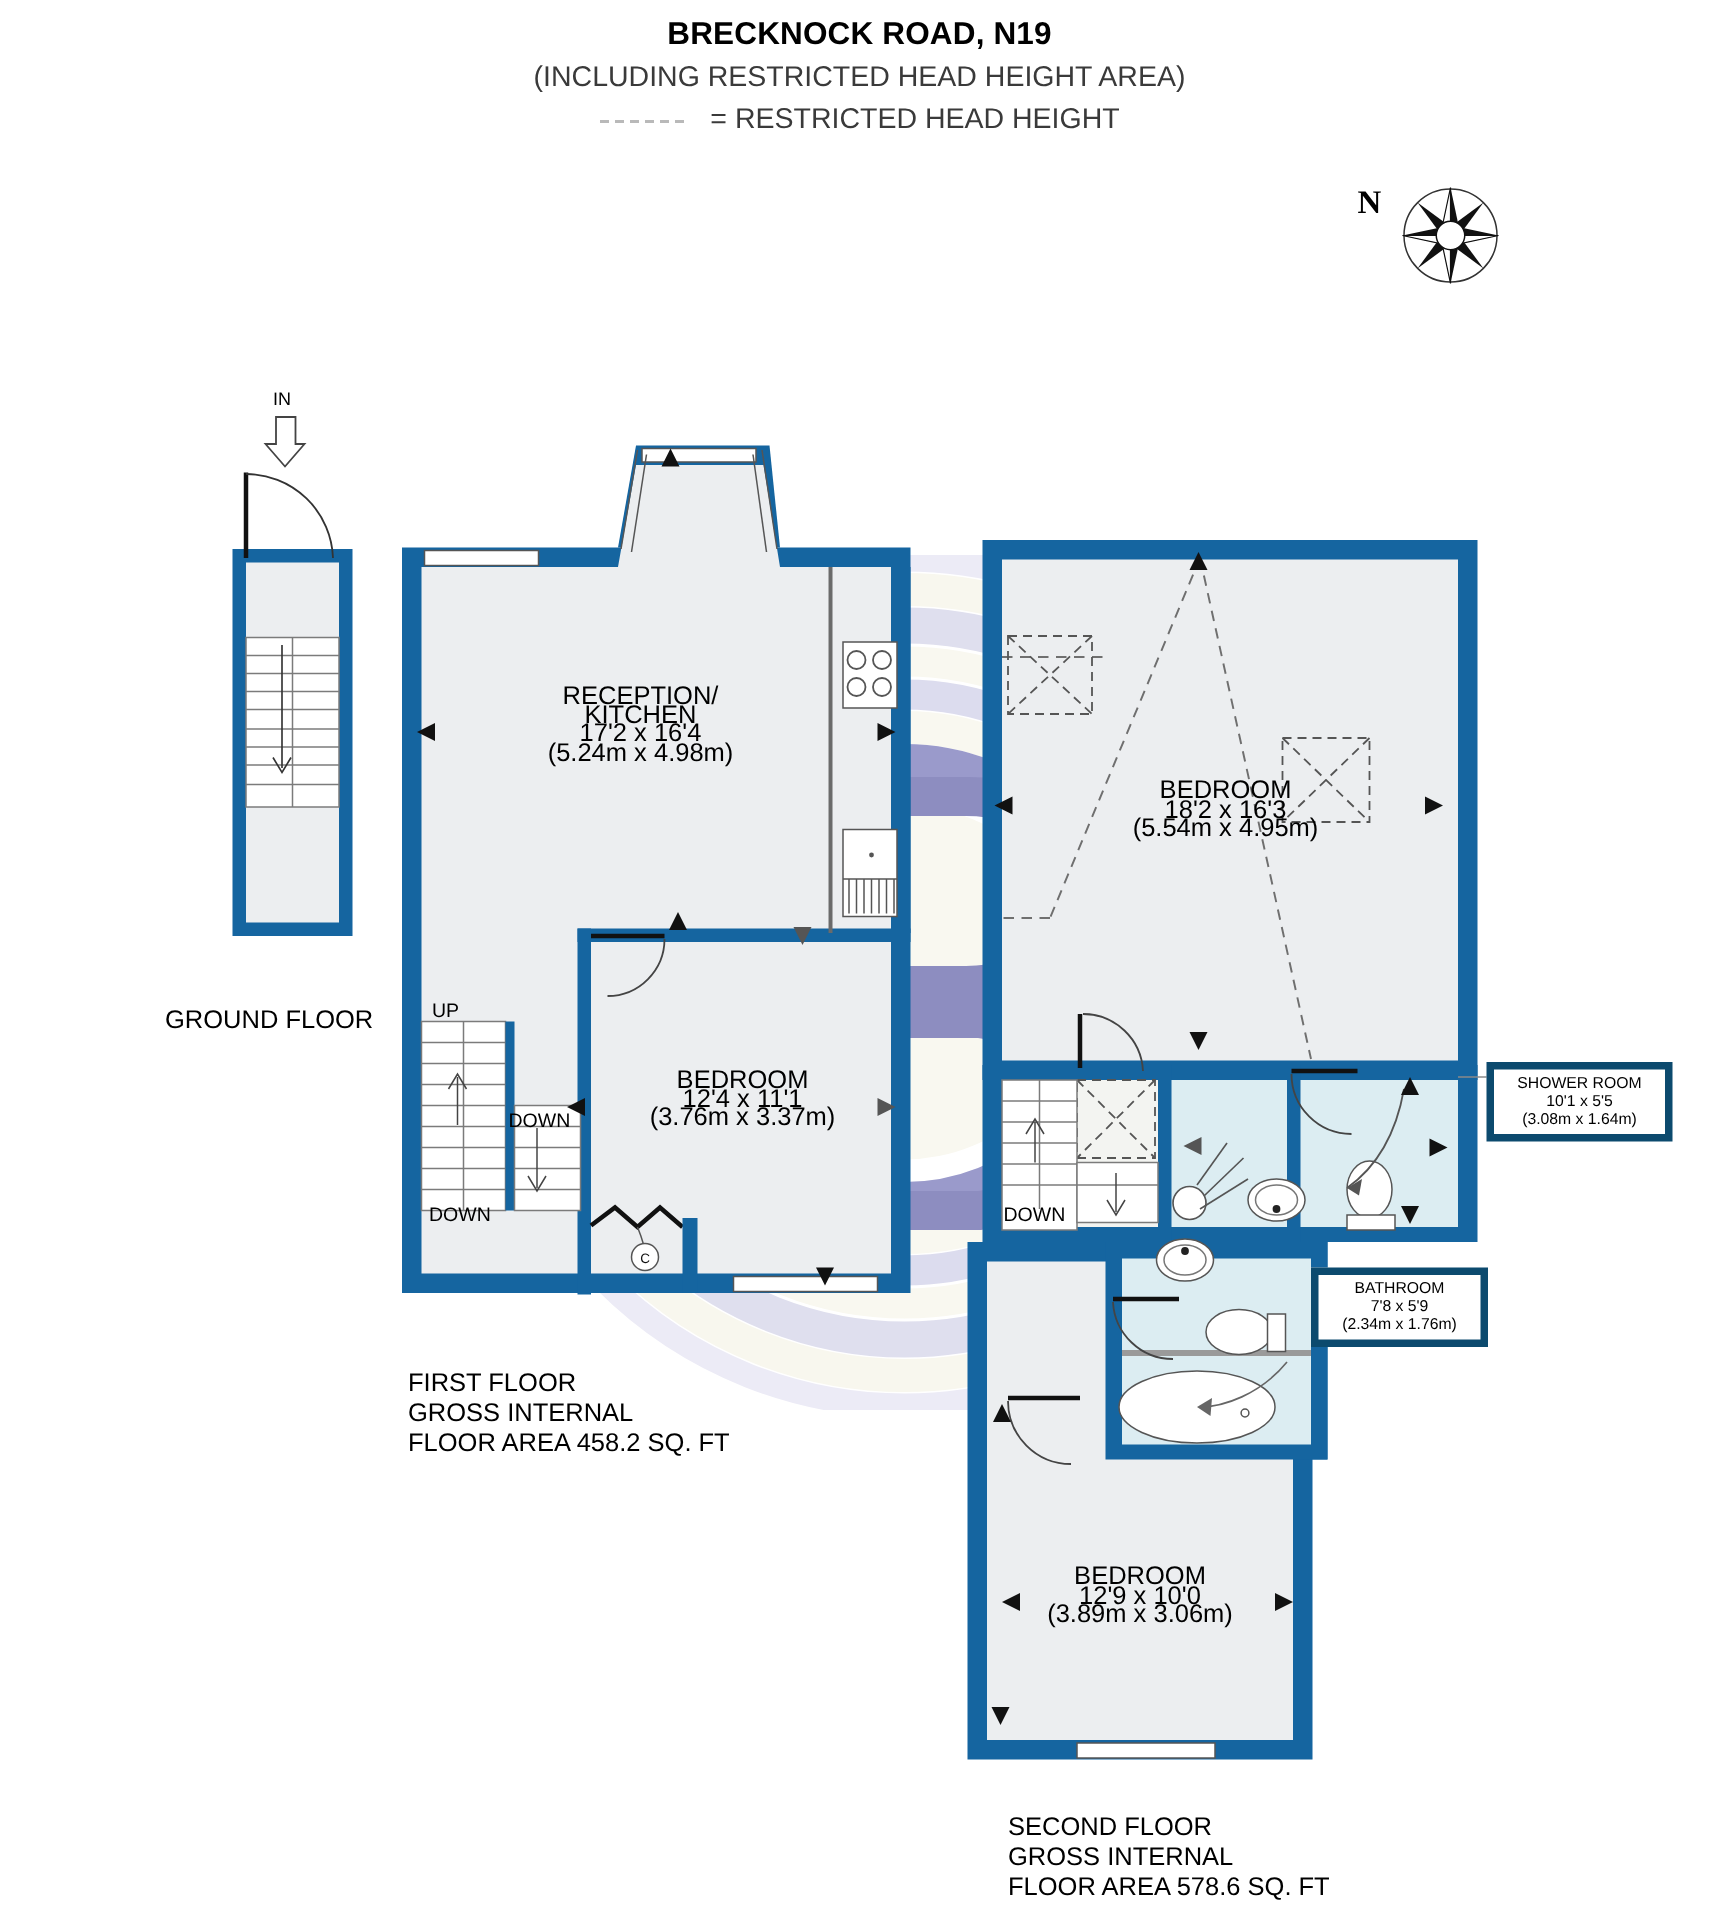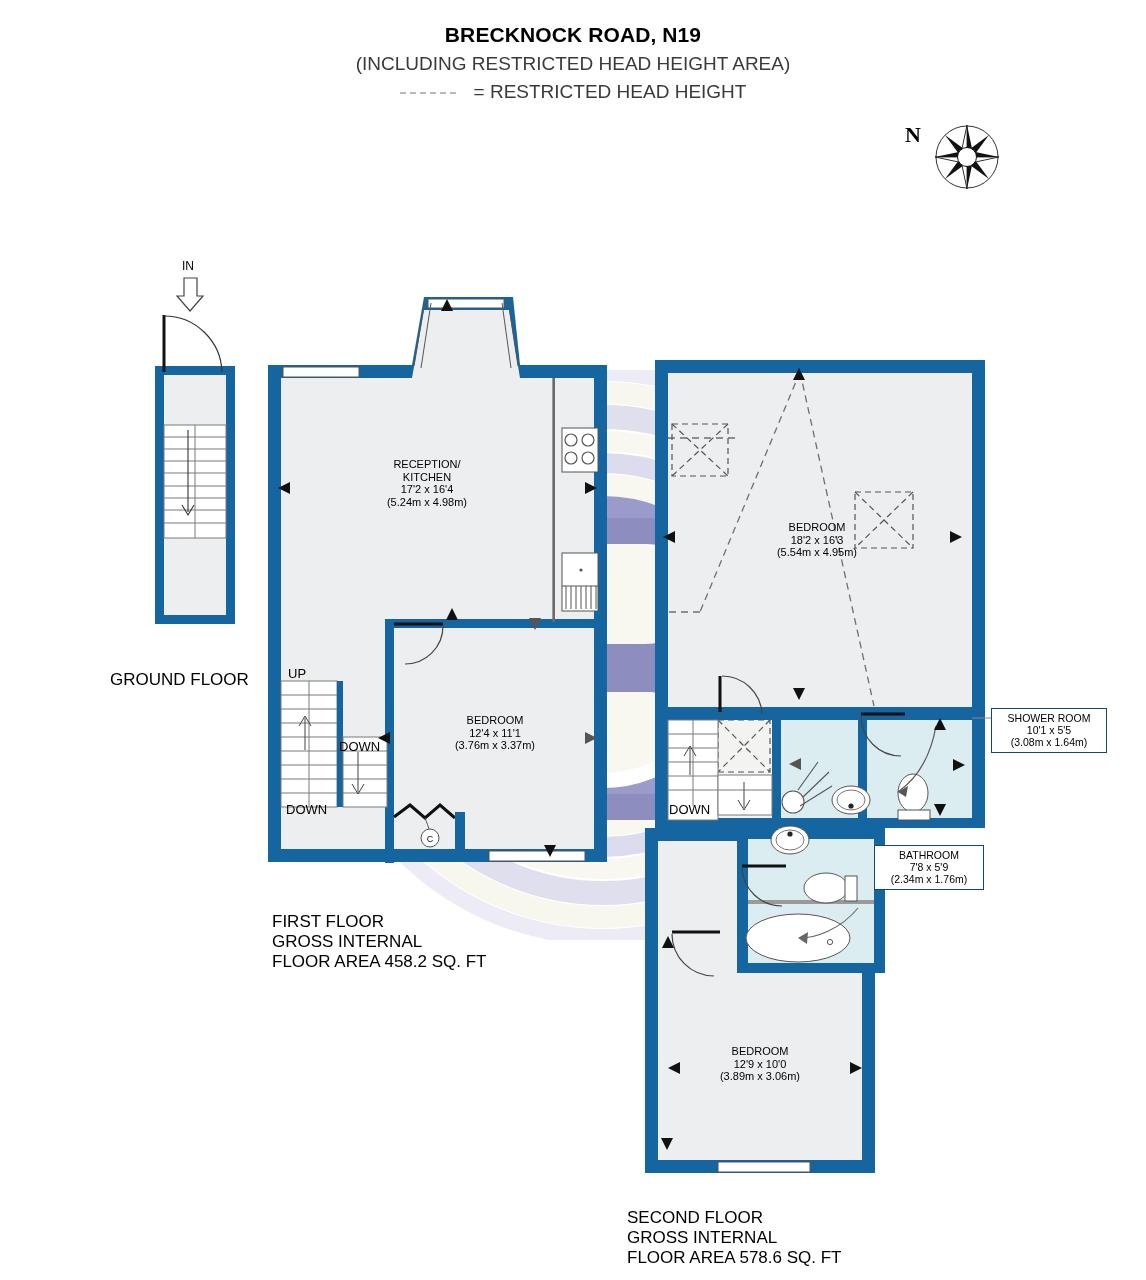--- a/index.html
+++ b/index.html
@@ -3,38 +3,38 @@
 <meta charset="utf-8">
 <style>
   html,body{margin:0;padding:0;background:#ffffff;}
   body{
     width:1146px;height:1280px;position:relative;overflow:hidden;
     font-family:"Liberation Sans","DejaVu Sans",sans-serif;
     color:#111;
   }
   .abs{position:absolute;}
   
-  #header{left:0;top:0;width:1146px;text-align:center;margin-top:12px;}
+  #header{left:0;top:0;width:1146px;text-align:center;}
   #title{font-size:21px;font-weight:bold;letter-spacing:.1px;margin-top:11px;color:#000;}
   .sub{font-size:19px;margin-top:6px;color:#3a3a3a;font-weight:normal;}
   #legend-row{margin-top:6px;font-size:19px;color:#3a3a3a;display:flex;justify-content:center;align-items:center;gap:16px;}
   #legend-dash{display:inline-block;width:56px;height:0;border-top:2px dashed #b9b9b9;margin-right:2px;position:relative;top:1px;}
   
   #compass{left:905px;top:112px;width:110px;height:90px;}
   #compass-n{position:absolute;left:0px;top:10px;font-family:"Liberation Serif","DejaVu Serif",serif;font-size:22px;font-weight:bold;color:#000;}
   
   #watermark{left:318px;top:370px;width:570px;height:570px;pointer-events:none;}
   
   #plan{left:0;top:0;width:1146px;height:1280px;}
   
-  .rlabel{font-size:11px;line-height:12.5px;text-align:center;color:#000;letter-spacing:0px;}
+  .rlabel{font-size:17px;line-height:12.5px;text-align:center;color:#000;letter-spacing:0px;}
   .flabel{font-size:17px;line-height:20px;color:#000;}
   .smalllab{font-size:12px;color:#000;}
   .boxlab{
-    border:1px solid #0c4a6e;background:#fff;padding:3px 5px 4px 5px;
+    border:5px solid #0c4a6e;background:#fff;padding:3px 5px 4px 5px;
     font-size:10.5px;line-height:12px;text-align:center;color:#000;
   }
   .stairword{font-size:13px;color:#000;}
 </style>
 </head>
 <body>
 
 <div class="abs" id="header">
   <div id="title">BRECKNOCK ROAD, N19</div>
   <div class="sub">(INCLUDING RESTRICTED HEAD HEIGHT AREA)</div>
@@ -439,17 +439,17 @@
   <div>10'1 x 5'5</div>
   <div>(3.08m x 1.64m)</div>
 </div>
 
 <div class="abs boxlab" style="left:874px;top:845px;width:98px;">
   <div>BATHROOM</div>
   <div>7'8 x 5'9</div>
   <div>(2.34m x 1.76m)</div>
 </div>
 
-<div class="abs flabel" style="left:627px;top:1208px;">
+<div class="abs flabel" style="left:672px;top:1208px;">
   <div>SECOND FLOOR</div>
   <div>GROSS INTERNAL</div>
   <div>FLOOR AREA 578.6 SQ. FT</div>
 </div>
 
 </body></html>

